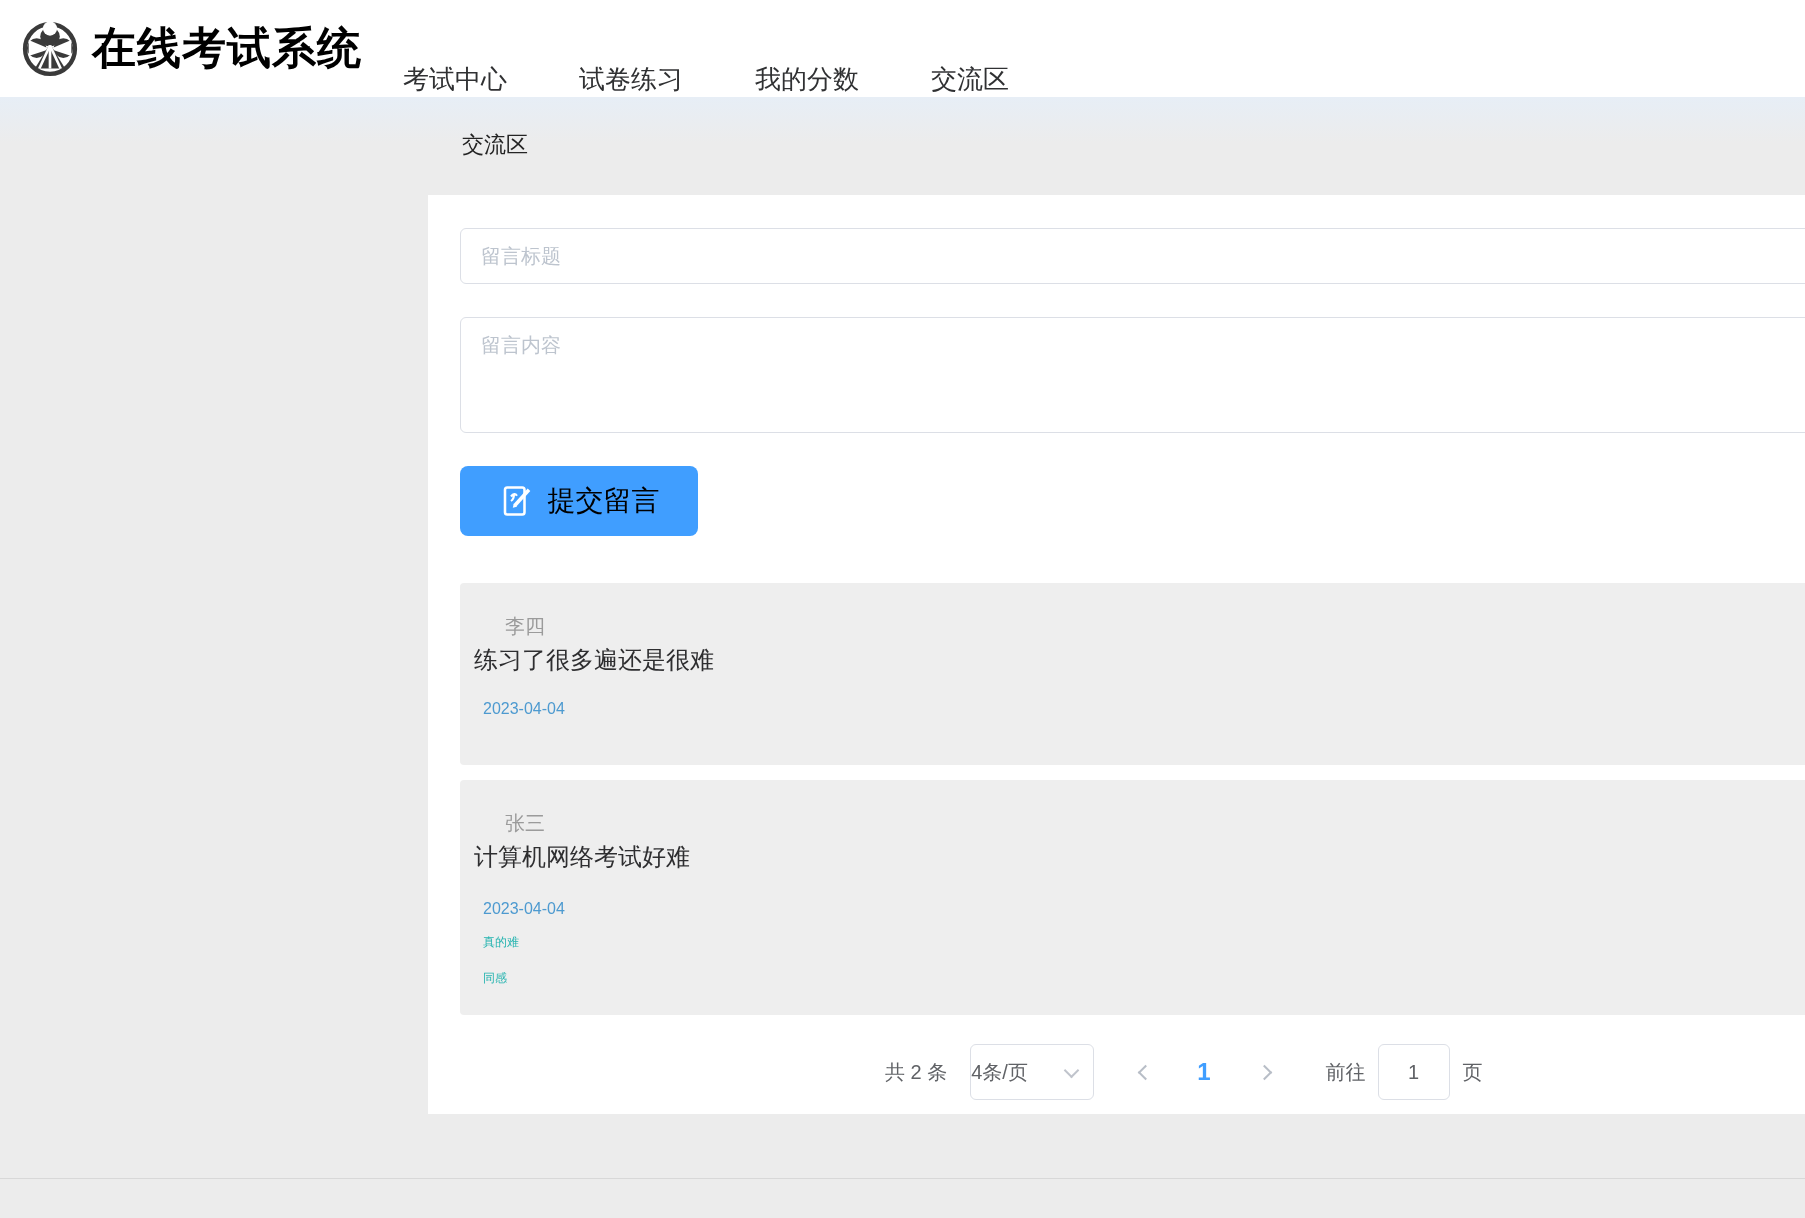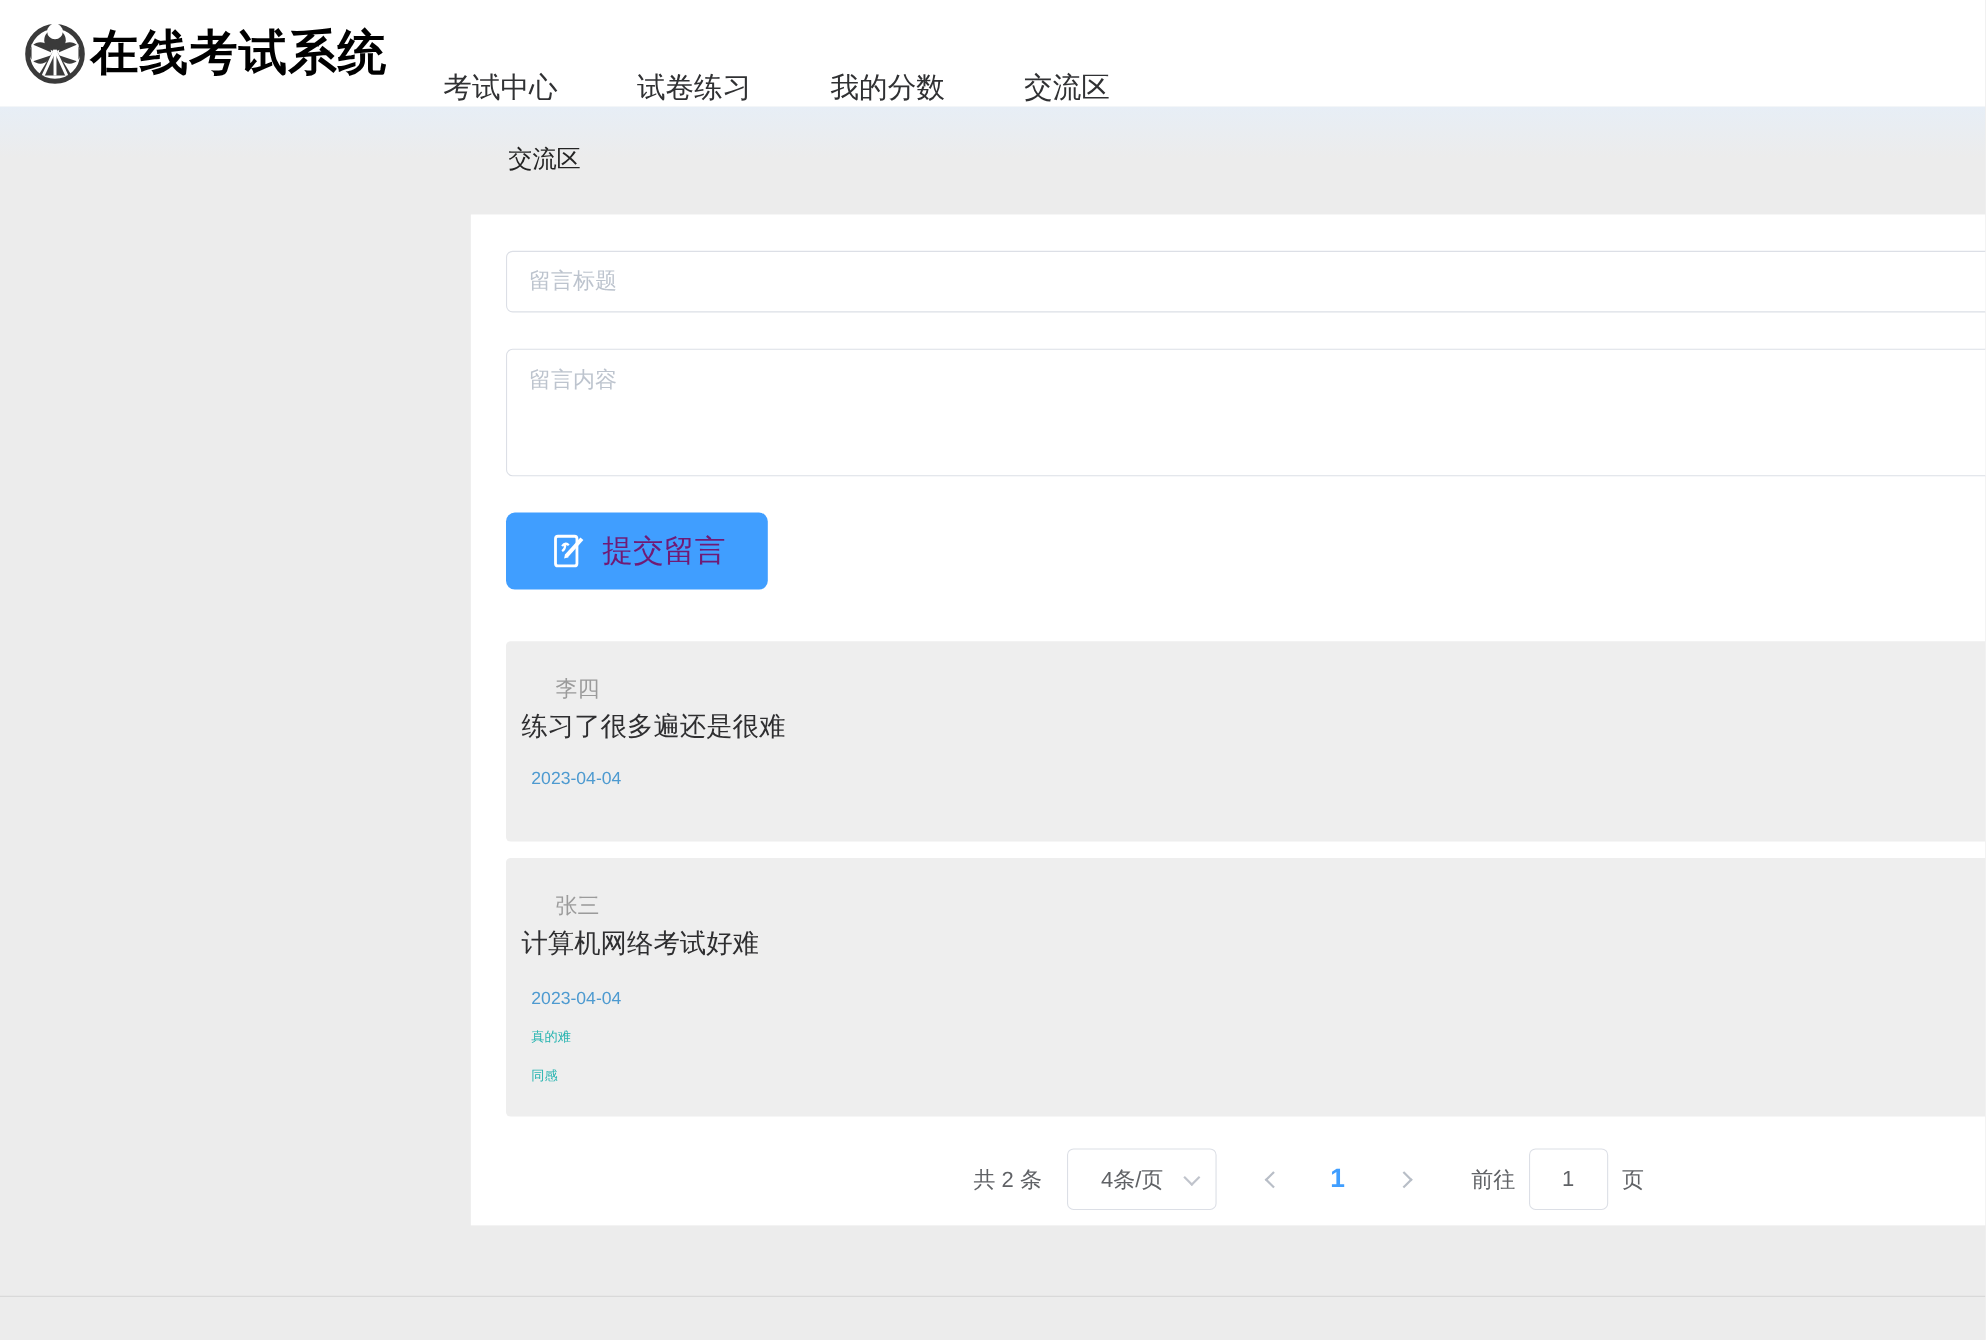--- a/index.html
+++ b/index.html
@@ -4,60 +4,60 @@
 <style>
   * { margin:0; padding:0; box-sizing:border-box; }
   html,body { background:#ececec; }
   body { font-family:"Liberation Sans","DejaVu Sans",sans-serif; }
   .screen { position:relative; width:1805px; height:1218px; overflow:hidden; background:#ececec; }
 
   
   .header { position:absolute; left:0; top:0; width:1805px; height:97px; background:#ffffff; }
   .band   { position:absolute; left:0; top:97px; width:1805px; height:46px;
             background:linear-gradient(#e7eef6,#ececec); }
-  .brand  { position:absolute; left:18px; top:0; height:97px; display:flex; align-items:center; }
+  .brand  { position:absolute; left:18px; top:0; height:97px; display:flex; align-items:center; gap:10px; }
   .brand-title { font-size:44px; font-weight:bold; color:#000; letter-spacing:1px; }
   .nav    { position:absolute; left:403px; top:0; height:97px; display:flex; align-items:flex-end; }
   .nav a  { display:inline-block; margin-right:72px; font-size:26px; color:#303133; text-decoration:none; cursor:pointer; }
 
   
   .page-title { position:absolute; left:462px; top:130px; font-size:22px; color:#242424; }
   .panel { position:absolute; left:428px; top:195px; width:1440px; height:919px; background:#ffffff; }
 
   .msg-input, .msg-textarea {
       position:absolute; left:32px; width:1385px; background:#fff;
       border:1px solid #dcdfe6; border-radius:6px; font-size:20px; color:#303133;
       font-family:"Liberation Sans","DejaVu Sans",sans-serif; outline:none; }
   .msg-input { top:33px; height:56px; padding:0 20px; }
   .msg-textarea { top:122px; height:116px; padding:14px 20px; resize:none; }
   ::placeholder { color:#bdc4ce; opacity:1; }
 
   .submit-btn { position:absolute; left:32px; top:271px; width:238px; height:70px;
-      background:#409EFF; border:none; border-radius:8px; color:#701a75; font-size:28px;
+      background:#409EFF; border:none; border-radius:8px; color:#000000; font-size:28px;
       display:flex; align-items:center; justify-content:center; gap:13px; cursor:pointer;
       font-family:"Liberation Sans","DejaVu Sans",sans-serif; }
 
   
   .msg-card { position:absolute; left:32px; width:1385px; background:#eeeeee; border-radius:4px; }
   .card-1 { top:388px; height:182px; }
   .card-2 { top:585px; height:235px; }
   .msg-author { position:absolute; left:22px; top:30px; font-size:20px; color:#9b9b9b;margin-left:23px; }
   .msg-title  { position:absolute; left:14px; top:61px; font-size:24px; color:#2e2e30;font-family:Liberation Serif, serif; }
   .msg-date   { position:absolute; left:23px; font-size:16px; color:#4d9ad0; }
   .card-1 .msg-date { top:117px; }
   .card-2 .msg-date { top:120px; }
   .msg-reply  { position:absolute; left:23px; font-size:12px; color:#26b4b0; }
   .reply-0 { top:154px; }
   .reply-1 { top:190px;font-family:Liberation Mono, monospace; }
 
   
   .pagination { position:absolute; left:457px; top:849px; height:56px; display:flex; align-items:center; }
   .pg-total { font-size:20px; color:#606266; margin-right:23px; white-space:pre; }
-  .pg-select { position:relative; width:136px; height:56px; border:1px solid #dcdfe6; border-radius:6px;
-               background:#fff; display:flex; align-items:center; justify-content:center; cursor:pointer; }
+  .pg-select { position:relative; width:124px; height:56px; border:1px solid #dcdfe6; border-radius:6px;
+               background:#fff; display:flex; align-items:center; justify-content:flex-start; cursor:pointer; }
   .pg-select-label { font-size:20px; color:#606266; margin-right:18px; }
   .chev { display:inline-block; width:11px; height:11px;
           border-right:2px solid #b8bec7; border-bottom:2px solid #b8bec7; }
   .chev-down { position:absolute; right:16px; top:20px; transform:rotate(45deg); border-color:#c0c4cc; }
   .pg-prev { margin-left:46px; transform:rotate(135deg); cursor:pointer; }
   .pg-next { margin-left:48px; transform:rotate(-45deg); cursor:pointer; }
   .pg-page { margin-left:46px; font-size:24px; font-weight:600; color:#409EFF; cursor:pointer; }
   .pg-goto-label { margin-left:56px; font-size:20px; color:#606266; }
   .pg-goto-input { margin-left:12px; width:72px; height:56px; border:1px solid #dcdfe6; border-radius:6px;
                    text-align:center; font-size:20px; color:#606266; outline:none;

